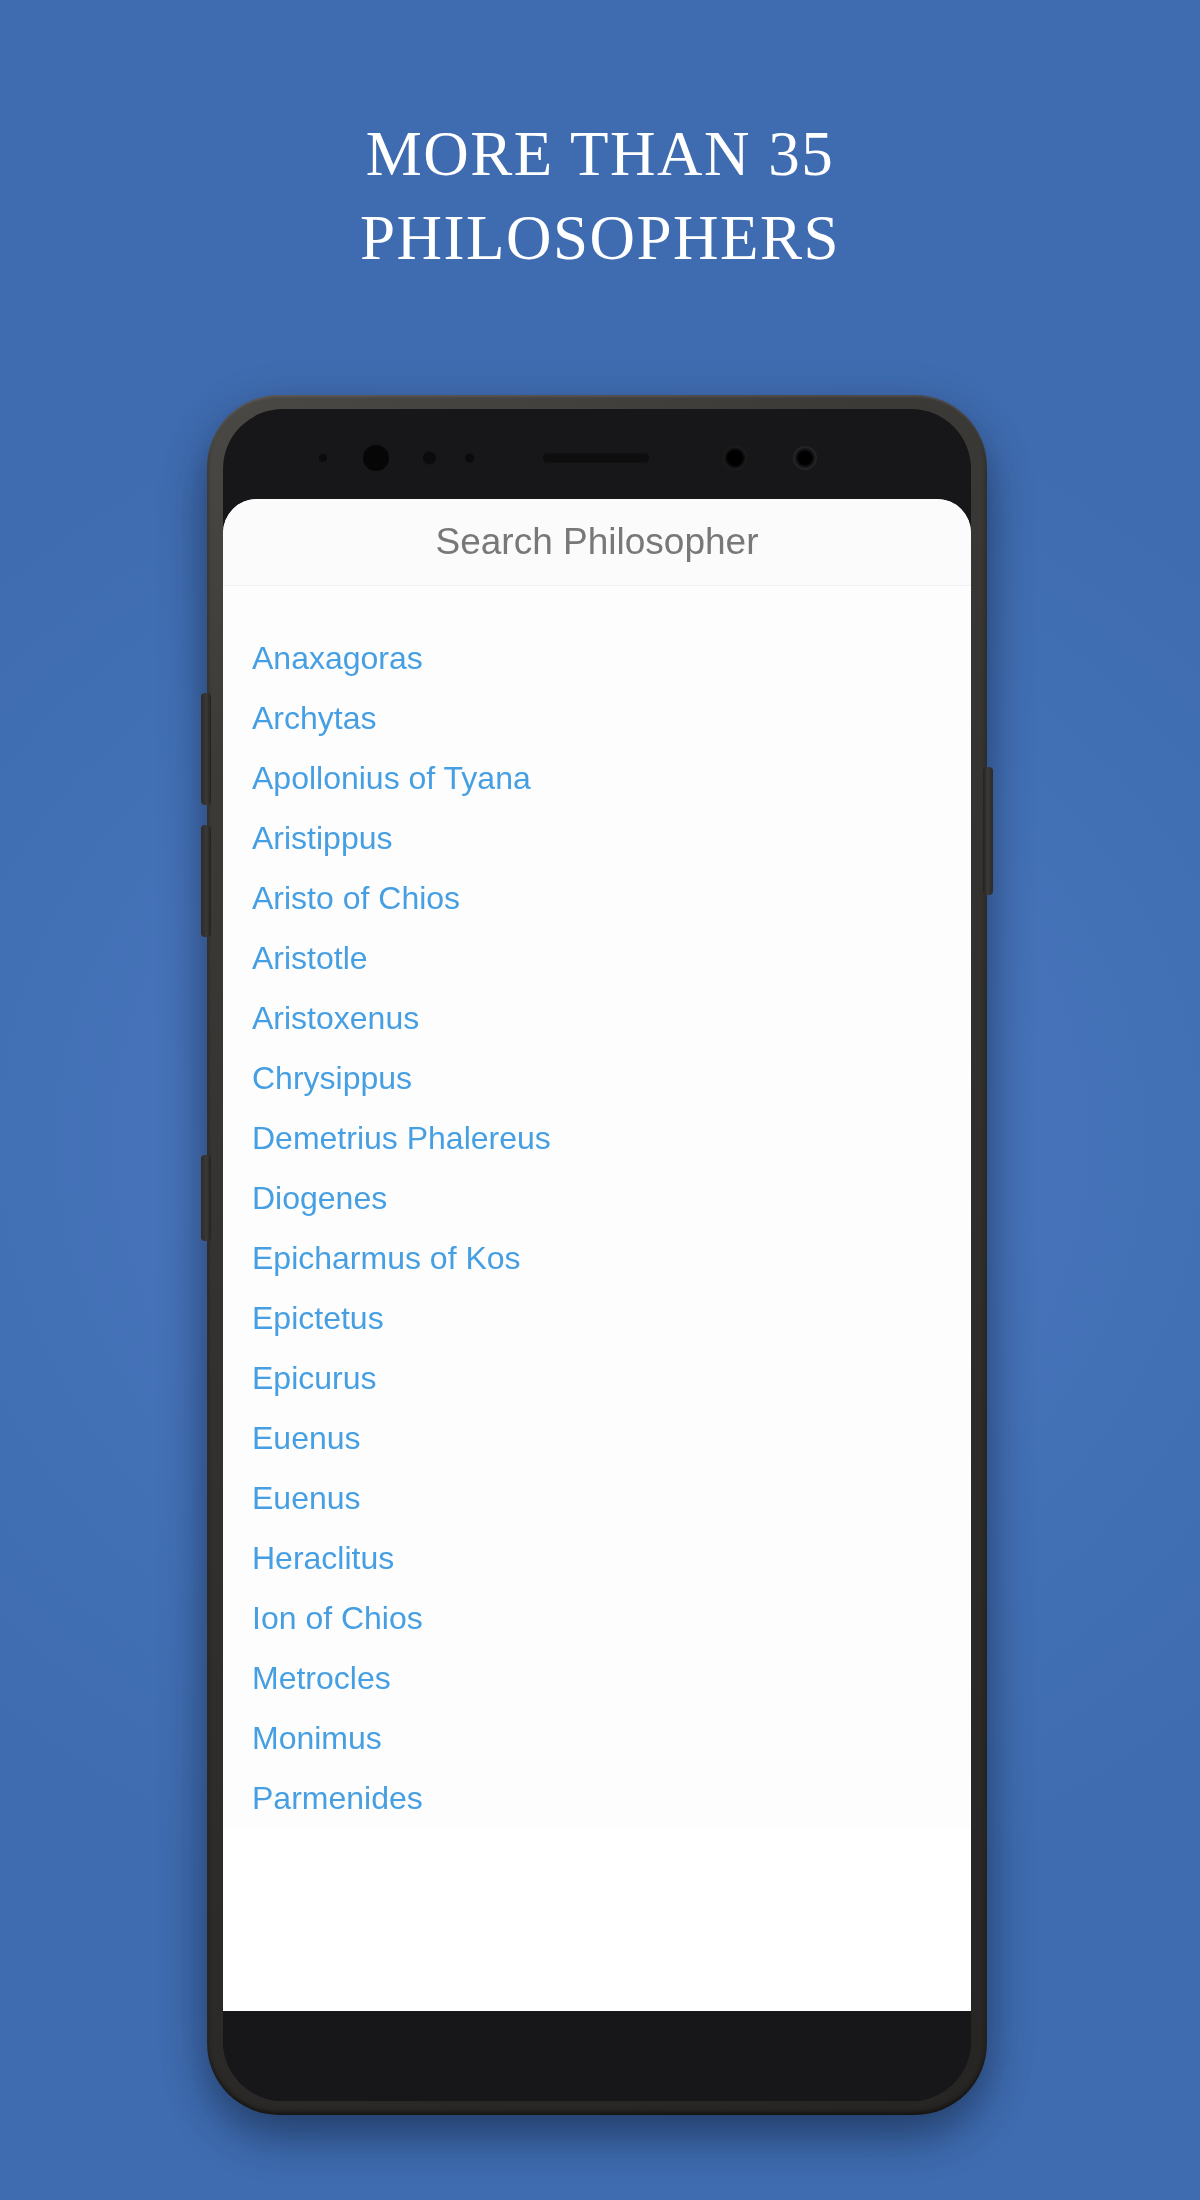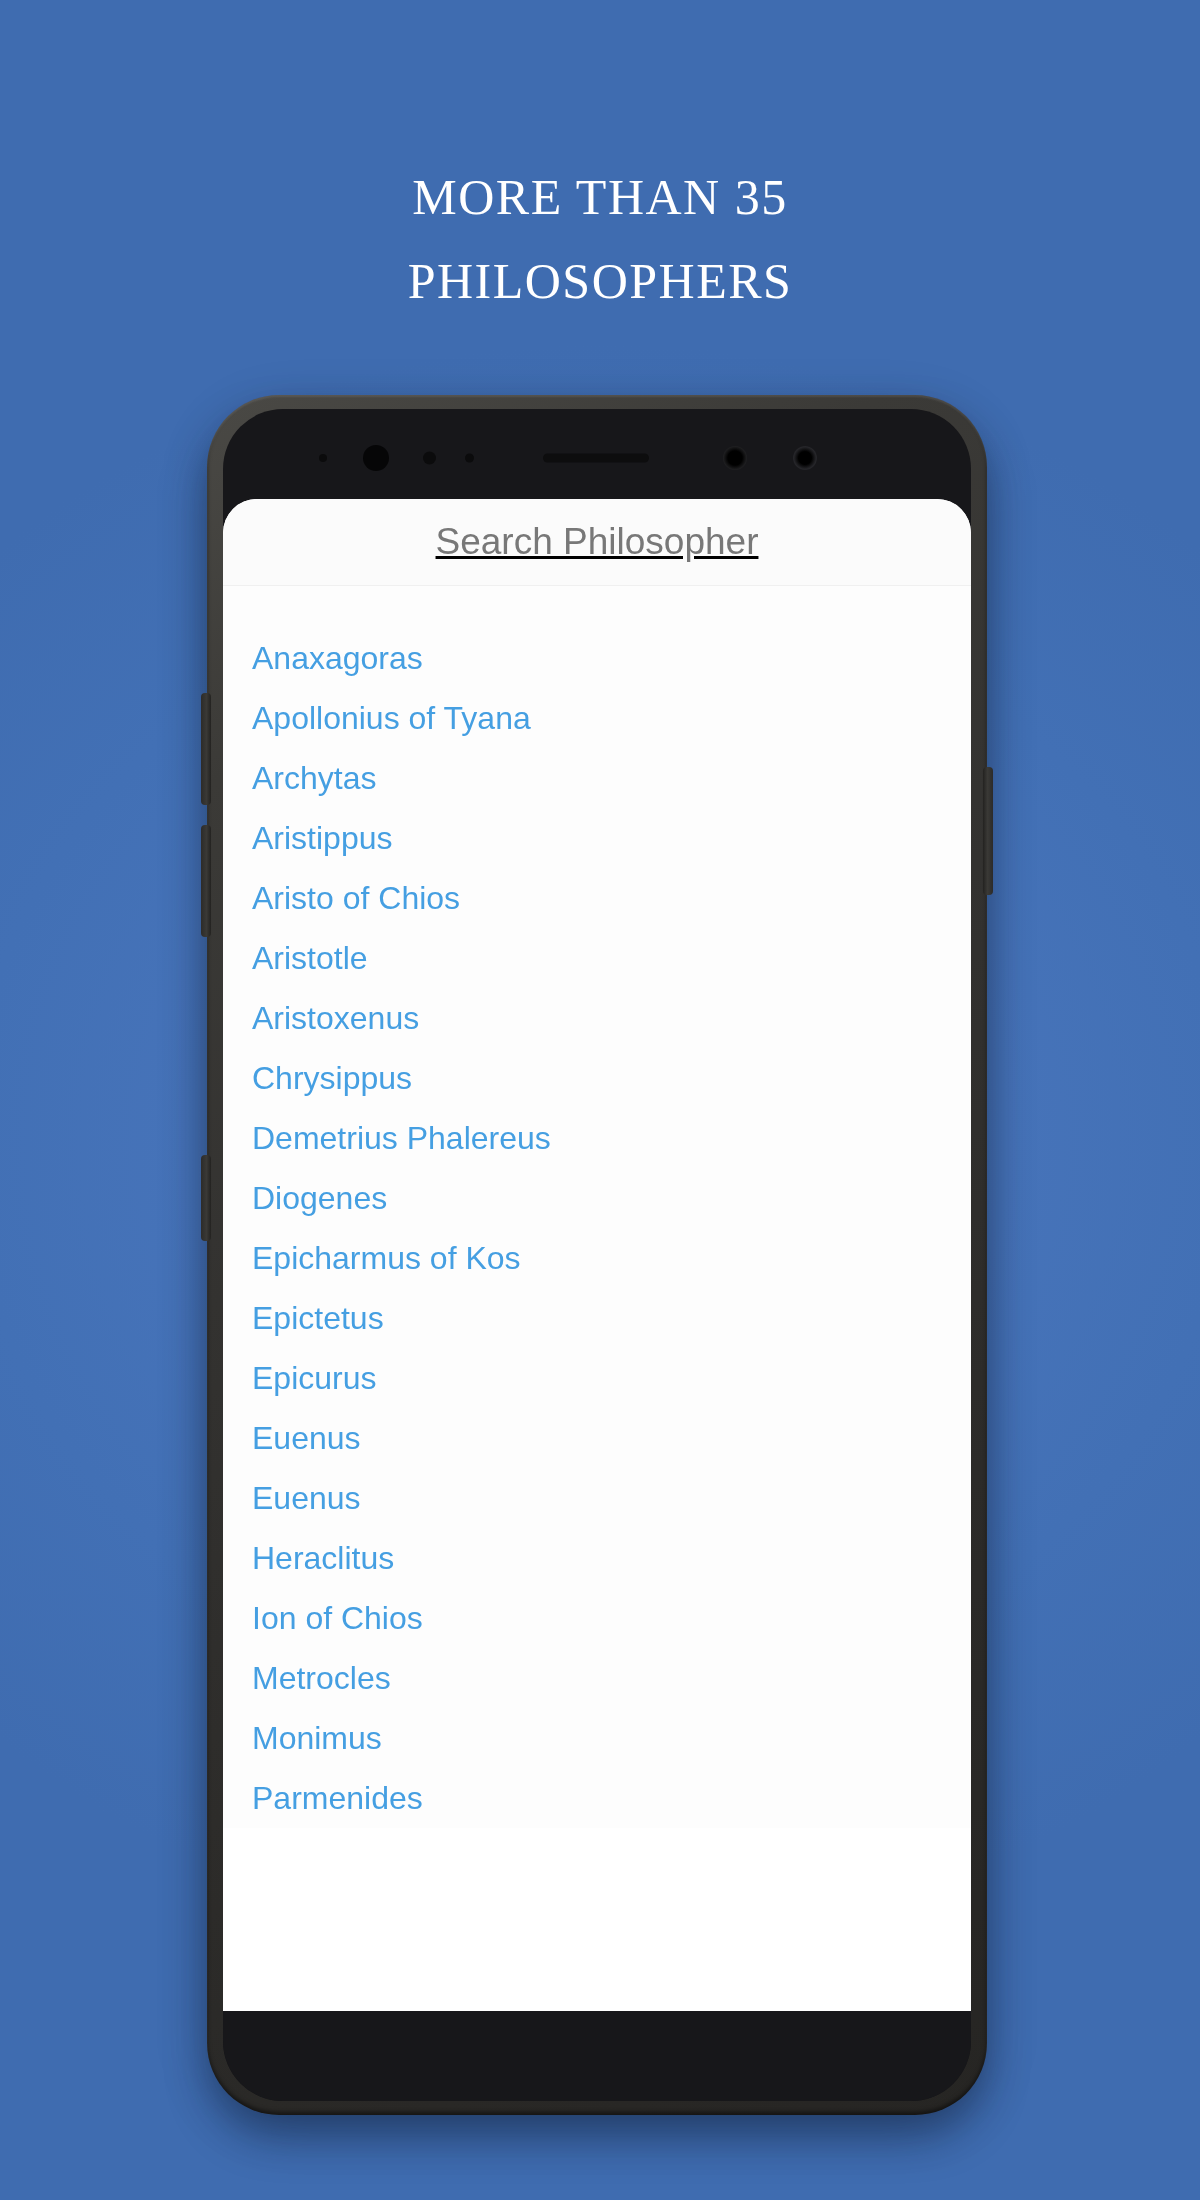--- a/index.html
+++ b/index.html
@@ -25,28 +25,27 @@
 
   
   .headline {
     position: absolute;
     top: 112px;
     left: 0;
     width: 1200px;
     text-align: center;
     color: #ffffff;
     font-family: "Liberation Serif", "DejaVu Serif", serif;
-    font-size: 50px;
+    font-size: 63px;
     line-height: 84px;
     letter-spacing: 1.5px;
     font-weight: 400;
     text-transform: uppercase;
     white-space: pre-line;
     user-select: none;
-    margin-top: 43px;
   }
 
   
   .phone-wrap {
     position: absolute;
     left: 197px;
     top: 395px;
     width: 800px;
     height: 1740px;
   }
@@ -162,21 +161,20 @@
     overflow: hidden;
   }
 
   .appbar {
     height: 86px;
     display: flex;
     align-items: center;
     justify-content: center;
     background: #fbfbfb;
     border-bottom: 1px solid #f0f0f0;
-    text-decoration: underline;
   }
   .search-input {
     width: 100%;
     border: none;
     outline: none;
     background: transparent;
     text-align: center;
     font-family: "Liberation Sans", sans-serif;
     font-size: 37px;
     color: #6f6f6f;
@@ -240,22 +238,22 @@
         </div>
 
         <div class="screen">
 
           <div class="appbar">
             <input class="search-input" type="text" placeholder="Search Philosopher" style="">
           </div>
 
           <div class="list">
             <span class="list-item">Anaxagoras</span>
+            <span class="list-item">Archytas</span>
             <span class="list-item">Apollonius of Tyana</span>
-            <span class="list-item">Archytas</span>
             <span class="list-item">Aristippus</span>
             <span class="list-item">Aristo of Chios</span>
             <span class="list-item">Aristotle</span>
             <span class="list-item">Aristoxenus</span>
             <span class="list-item">Chrysippus</span>
             <span class="list-item">Demetrius Phalereus</span>
             <span class="list-item">Diogenes</span>
             <span class="list-item">Epicharmus of Kos</span>
             <span class="list-item">Epictetus</span>
             <span class="list-item">Epicurus</span>

